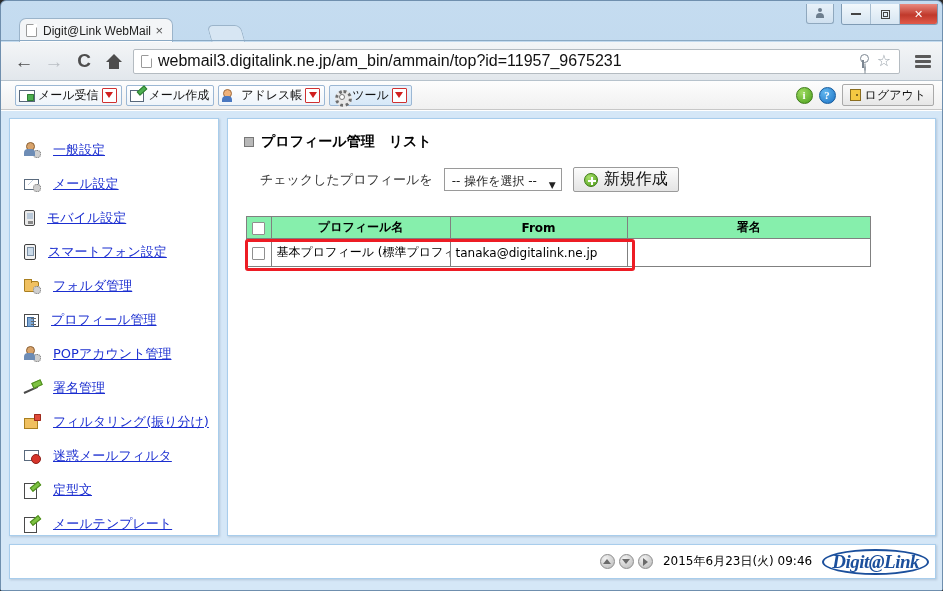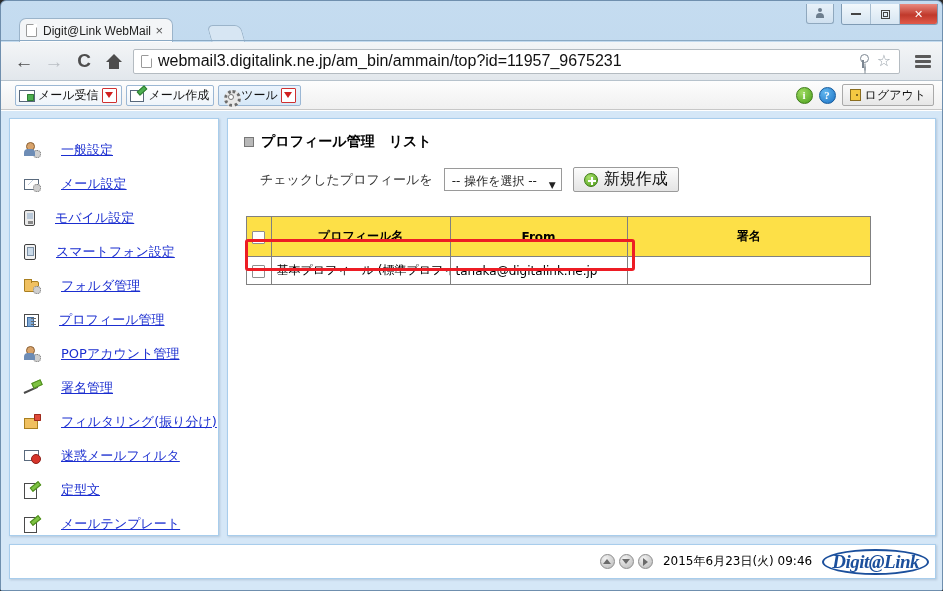--- a/index.html
+++ b/index.html
@@ -197,21 +197,21 @@
   #panels{ display:flex; gap:8px; height:418px; }
   .panel{
     background:#ffffff; border:1px solid #a8cdec;
     box-shadow:1px 1px 2px rgba(120,140,160,.35);
   }
   #sidebar{ width:210px; padding:14px 0 0 0; flex:none; }
   #main{ flex:1; padding:14px 16px 0 16px; }
 
   
   .side-item{
-    display:flex; align-items:center; gap:20px;
+    display:flex; align-items:center; gap:12px;
     padding:0 0 0 14px; height:34px; cursor:pointer;
   }
   .side-link{
     font-size:13px; color:#1b2ed0; text-decoration:underline; white-space:nowrap;
     font-family:"DejaVu Sans","Liberation Sans",sans-serif;
   }
   .si{ width:17px;height:16px; position:relative; flex:none; }
   
   .si-user:before{content:"";position:absolute;left:2px;top:0;width:7px;height:7px;border-radius:50%;background:#d8a36b;border:1px solid #8a6034;}
   .si-user:after{content:"";position:absolute;left:0;top:7px;width:11px;height:7px;border-radius:4px 4px 0 0;background:#6d8cb5;}
@@ -276,22 +276,22 @@
     background:radial-gradient(circle at 35% 28%,#a8e06a,#4f9e1b);
     border:1px solid #3d7a14; position:relative;
   }
   .plus-ico:before{content:"";position:absolute;left:3px;top:6px;width:8px;height:2px;background:#fff;}
   .plus-ico:after{content:"";position:absolute;left:6px;top:3px;width:2px;height:8px;background:#fff;}
 
   
   #tblwrap{ position:relative; padding-left:2px; }
   table.data{ border-collapse:collapse; width:625px; }
   table.data th{
-    background:#fde047; border:1px solid #808080;
-    font-size:12px; font-weight:bold; color:#000; height:40px; padding:0 4px;
+    background:#86efac; border:1px solid #808080;
+    font-size:12px; font-weight:bold; color:#000; height:22px; padding:0 4px;
     font-family:"DejaVu Sans","Liberation Sans",sans-serif;
   }
   table.data td{
     background:#fff; border:1px solid #808080;
     font-size:12px; color:#000; height:28px; padding:0 5px;
     white-space:nowrap; overflow:hidden;
     font-family:"DejaVu Sans","Liberation Sans",sans-serif;
   }
   th.c-chk,td.c-chk{ width:24px; padding:0; text-align:center; }
   th.c-name,td.c-name{ width:175px; max-width:175px; }
@@ -404,20 +404,25 @@
         <span class="ti ti-recv"></span>
         <span class="lbl">メール受信</span>
         <span class="caret"></span>
       </div>
 
       <div class="tbtn">
         <span class="ti ti-comp"></span>
         <span class="lbl">メール作成</span>
       </div>
 
+      <div class="tbtn">
+        <span class="ti ti-addr"></span>
+        <span class="lbl">アドレス帳</span>
+        <span class="caret"></span>
+      </div>
 
       <div class="tbtn active">
         <span class="ti ti-tool"></span>
         <span class="lbl">ツール</span>
         <span class="caret"></span>
       </div>
 
       <div id="tb-right">
         <span class="circ-ico info">i</span>
         <span class="circ-ico help">?</span>

